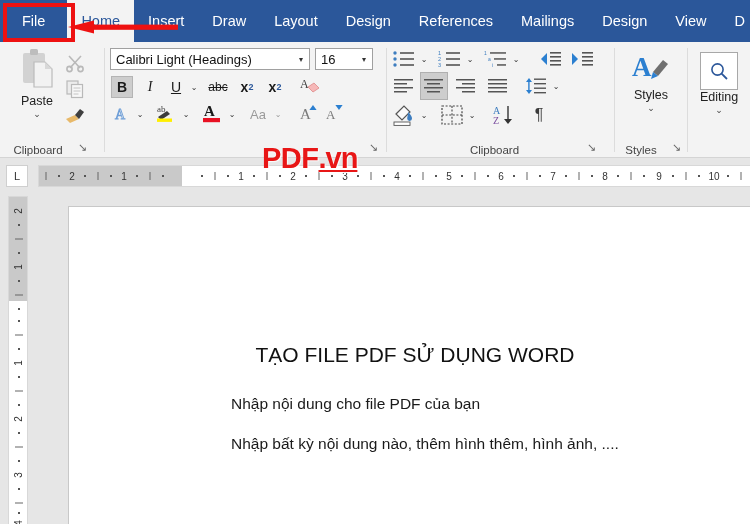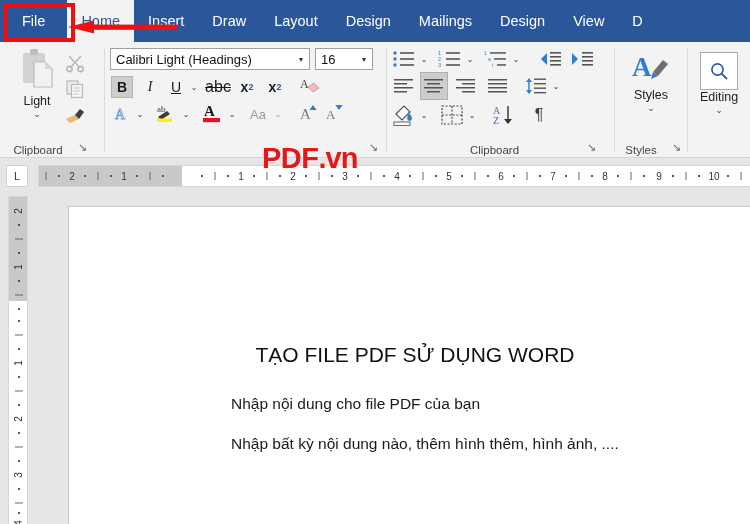--- a/index.html
+++ b/index.html
@@ -171,51 +171,52 @@
     border: 4px solid #ee1111; background: transparent; pointer-events: none;
   }
   .ann-arrow { position: absolute; left: 68px; top: 20px; width: 110px; height: 14px; }
   .wm {
     position: absolute; left: 262px; top: 142px;
     font-size: 29px; font-weight: bold; color: #e81616;
     letter-spacing: -0.5px;
     text-shadow: 1px 1px 1px rgba(255,255,255,0.9);
     pointer-events: none;
   }
-  .wm .dot { letter-spacing: -1px; }
+  .wm .dot { letter-spacing: -1px; text-decoration: underline; }
 </style>
 </head>
 <body>
 
 <div id="app">
 
   <div class="tabbar">
     <div class="tab file"><span>File</span></div>
     <div class="tab active"><span>Home</span></div>
     <div class="tab"><span>Insert</span></div>
     <div class="tab"><span>Draw</span></div>
     <div class="tab"><span>Layout</span></div>
     <div class="tab"><span>Design</span></div>
+    <div class="tab"><span>References</span></div>
     <div class="tab"><span>Mailings</span></div>
     <div class="tab"><span>Design</span></div>
     <div class="tab"><span>View</span></div>
     <div class="tab"><span>D</span></div>
   </div>
 
   <div class="ribbon">
 
     <div class="grp" style="left:0; width:104px;">
       <div class="clip-paste">
         <svg width="40" height="44" viewBox="0 0 40 44">
           <rect x="6" y="5" width="22" height="30" rx="2" fill="#d2d2d2"></rect>
           <rect x="13" y="1" width="8" height="6" rx="1.5" fill="#bdbdbd"></rect>
           <path d="M17 14 h11 l7 7 v18 h-18 z" fill="#f2f2f2" stroke="#bbb" stroke-width="1.2"></path>
           <path d="M28 14 l7 7 h-7 z" fill="#d8d8d8"></path>
         </svg>
-        <div class="lbl">Light</div>
+        <div class="lbl">Paste</div>
         <div class="chev">⌄</div>
       </div>
       <div class="mini-btn" style="left:62px; top:8px;">
         <svg width="20" height="20" viewBox="0 0 20 20">
           <line x1="4" y1="3" x2="15" y2="15" stroke="#b9b9b9" stroke-width="1.6"></line>
           <line x1="16" y1="3" x2="5" y2="15" stroke="#b9b9b9" stroke-width="1.6"></line>
           <circle cx="4.5" cy="16" r="2.6" fill="none" stroke="#b9b9b9" stroke-width="1.6"></circle>
           <circle cx="15.5" cy="16" r="2.6" fill="none" stroke="#b9b9b9" stroke-width="1.6"></circle>
         </svg>
       </div>
@@ -252,21 +253,21 @@
       <div class="fbtn on" style="left:6px; top:34px; width:22px; height:22px; font-weight:bold;">
           <span>B</span>
         </div>
       <div class="fbtn" style="left:34px; top:34px; width:22px; height:22px; font-style:italic; font-family:'Liberation Serif',serif;">
           <span>I</span>
         </div>
       <div class="fbtn" style="left:60px; top:34px; width:22px; height:22px; text-decoration:underline;">
           <span>U</span>
         </div>
       <div class="fbtn caret" style="left:82px; top:34px; width:14px; height:22px;">⌄</div>
-      <div class="fbtn" style="left:100px; top:34px; width:26px; height:22px; font-size:16px; text-decoration:line-through;">
+      <div class="fbtn" style="left:100px; top:34px; width:26px; height:22px; font-size:12px; text-decoration:line-through;">
           <span>abc</span>
         </div>
       <div class="fbtn" style="left:130px; top:34px; width:24px; height:22px; font-weight:bold;">
         <span>x</span>
           <sub style="font-size:9px;color:#2b579a;">2</sub>
       </div>
       <div class="fbtn" style="left:158px; top:34px; width:24px; height:22px; font-weight:bold;">
         <span>x</span>
           <sup style="font-size:9px;color:#2b579a;">2</sup>
       </div>

